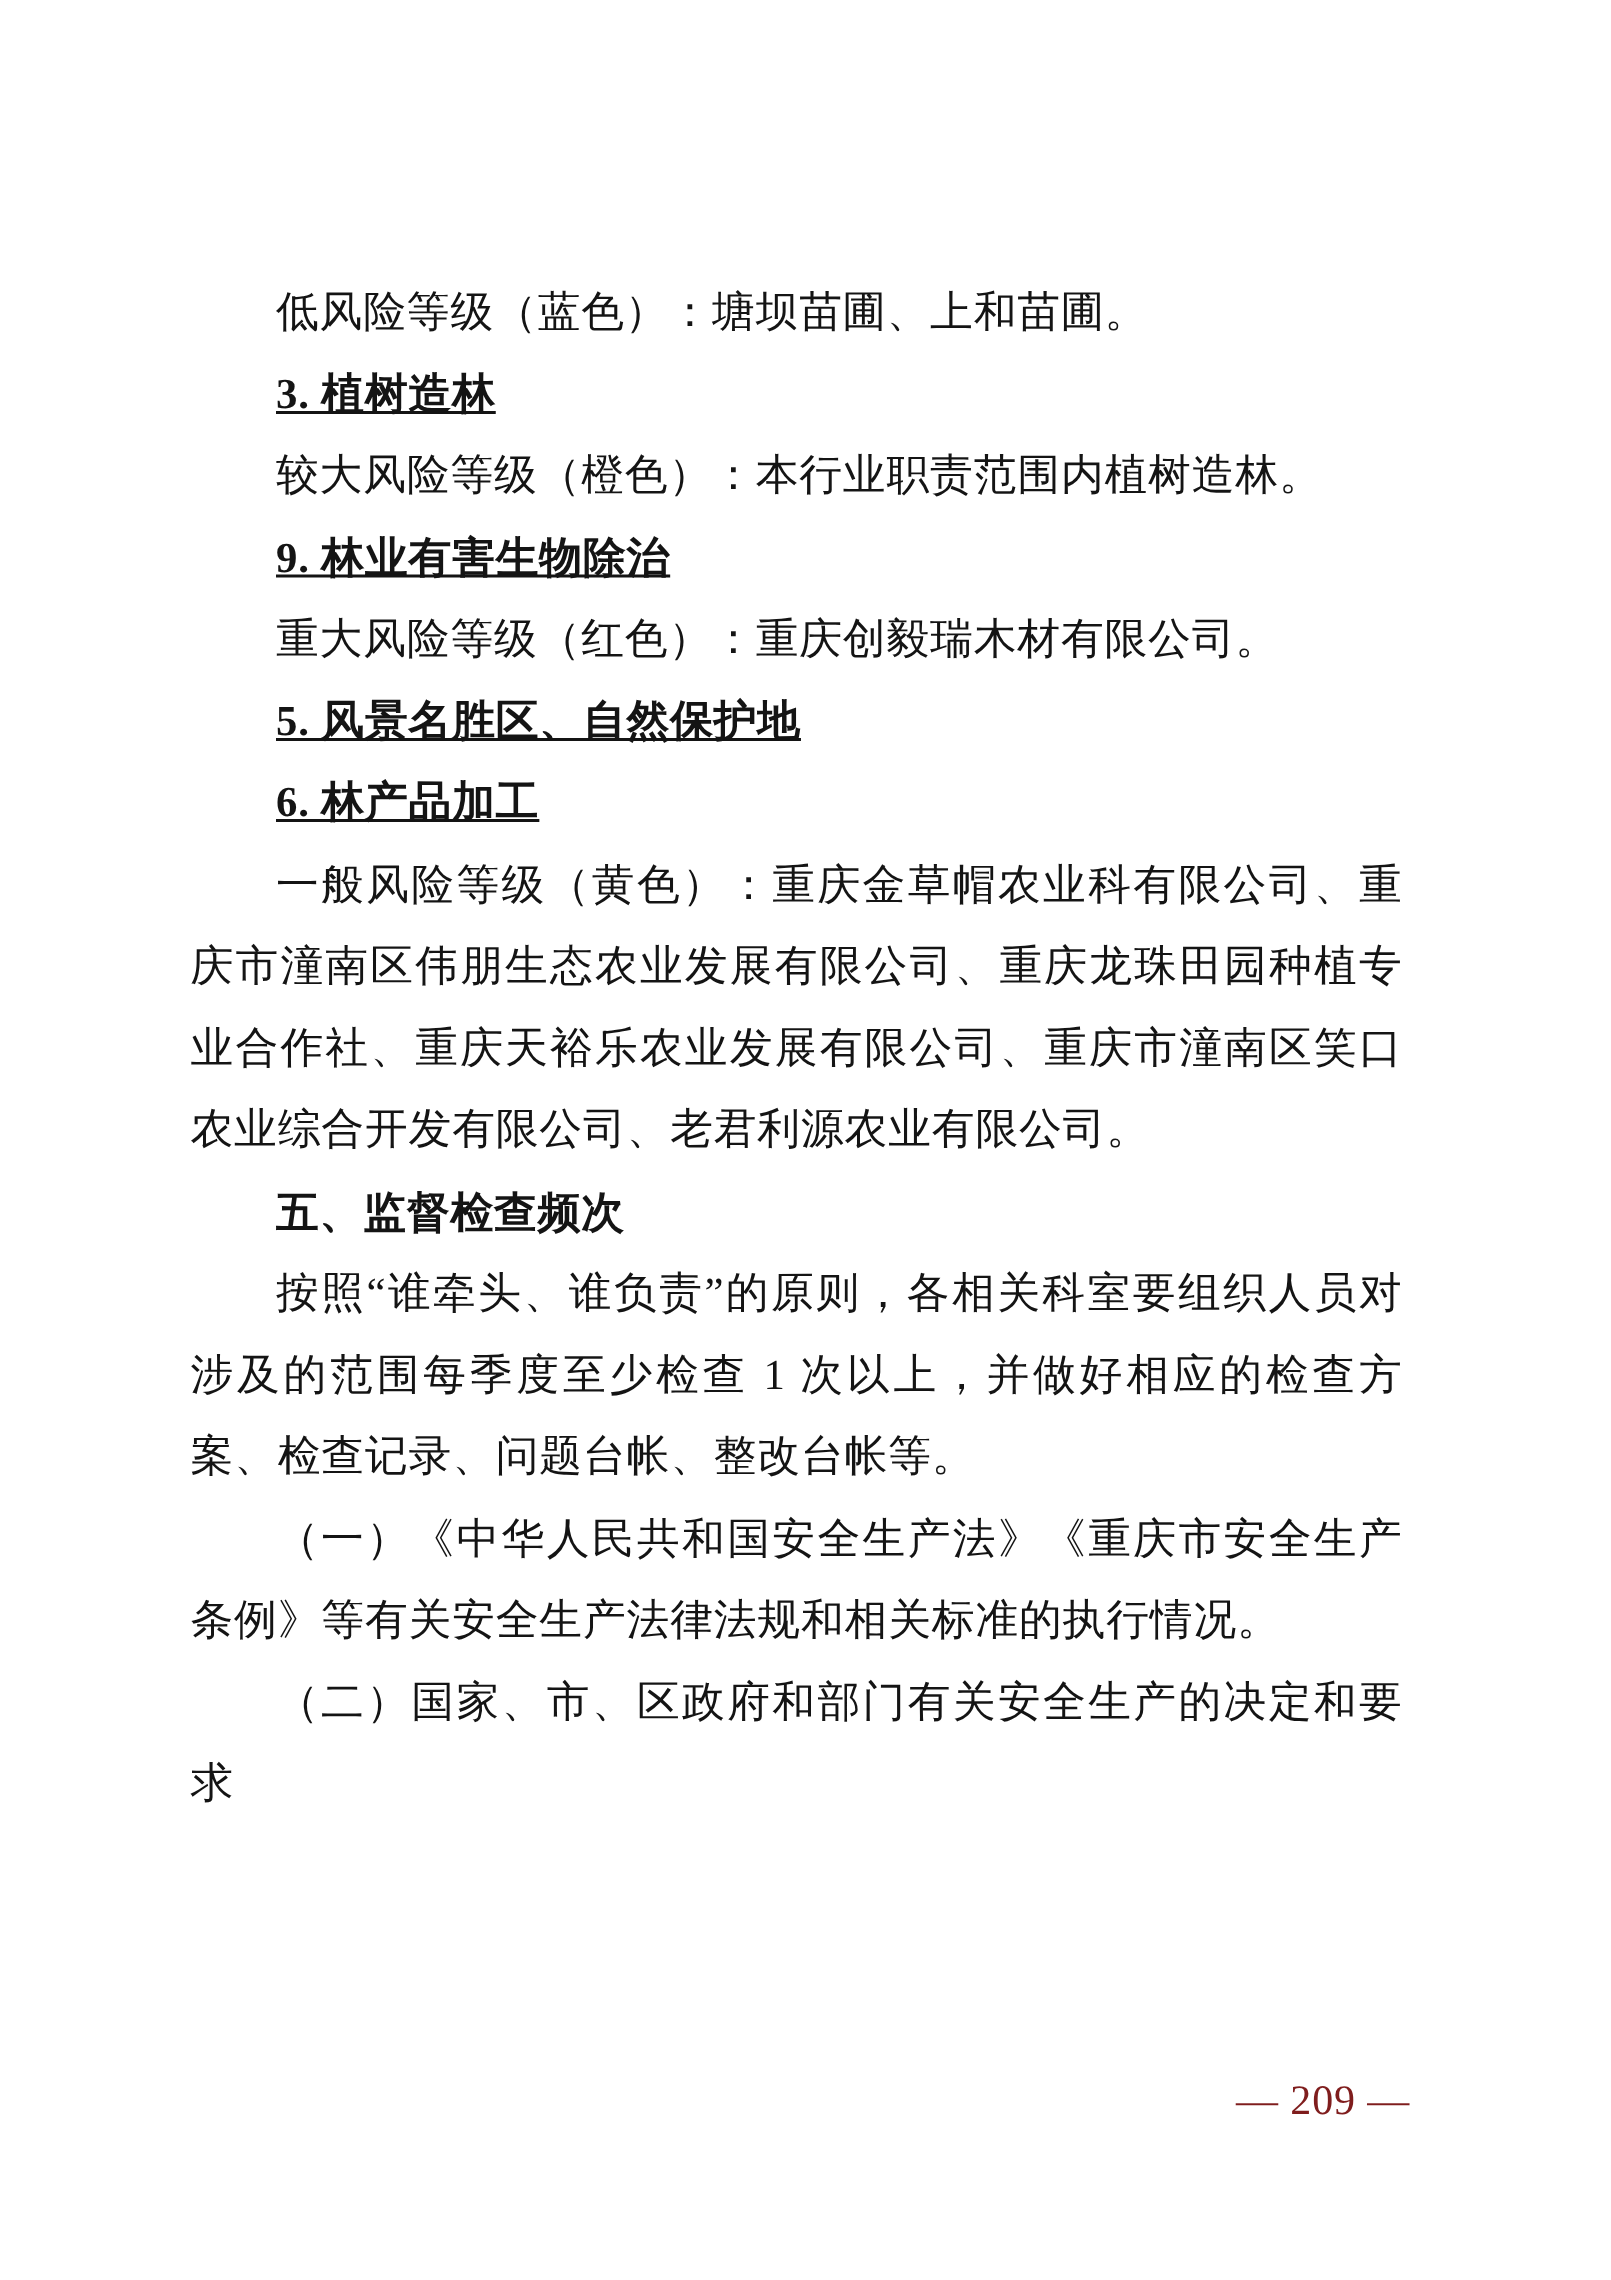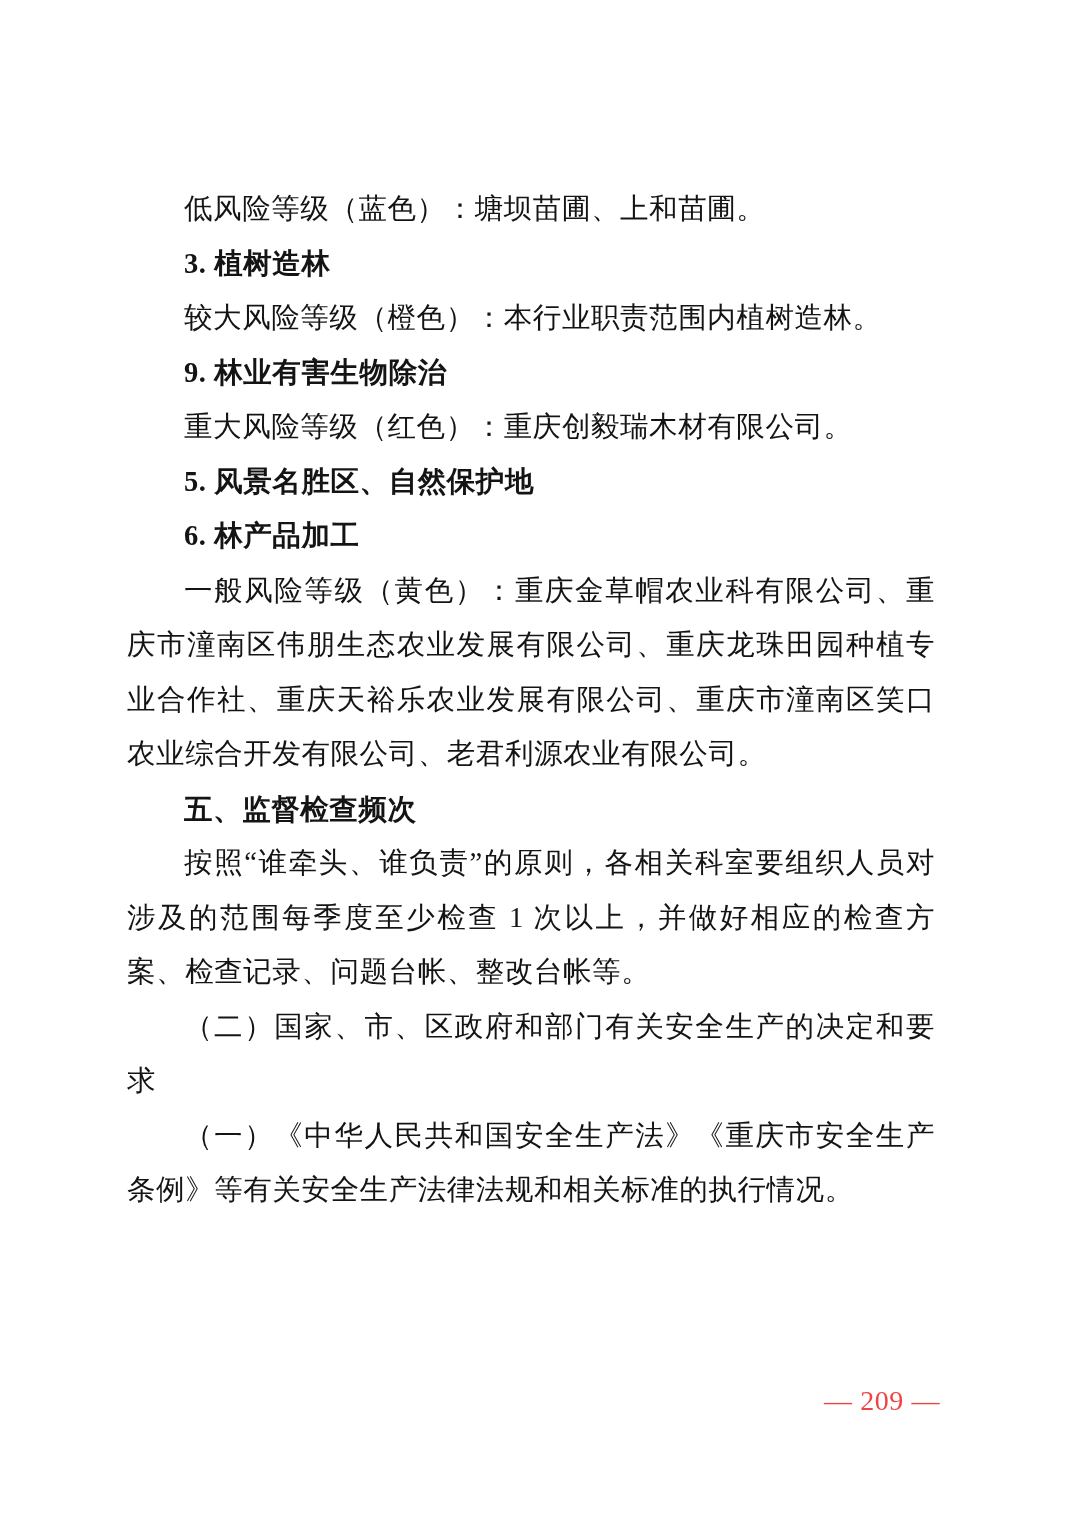--- a/index.html
+++ b/index.html
@@ -30,48 +30,49 @@
     text-align: justify;
     letter-spacing: 0.02em;
   }
   .content p.body {
     font-family: "Liberation Serif", "DejaVu Serif", serif;
     font-weight: normal;
   }
   .content p.subheading {
     font-family: "Liberation Serif", "DejaVu Serif", serif;
     font-weight: bold;
+    text-decoration: underline;
   }
   .content p.heading {
     font-family: "Liberation Sans", "DejaVu Sans", sans-serif;
     font-weight: bold;
   }
   .page-number {
     position: absolute;
     top: 1386px;
     right: 134px;
     font-size: 28px;
     line-height: 30px;
     font-family: "Liberation Serif", "DejaVu Serif", serif;
-    color: #ef4444;
+    color: #7f1d1d;
     letter-spacing: 0.02em;
   }
 </style>
 </head>
 <body>
 
 <div class="page">
   <div class="content">
       <p class="body">低风险等级（蓝色）：塘坝苗圃、上和苗圃。</p>
       <p class="subheading">3. 植树造林</p>
       <p class="body">较大风险等级（橙色）：本行业职责范围内植树造林。</p>
       <p class="subheading">9. 林业有害生物除治</p>
       <p class="body">重大风险等级（红色）：重庆创毅瑞木材有限公司。</p>
       <p class="subheading">5. 风景名胜区、自然保护地</p>
       <p class="subheading">6. 林产品加工</p>
       <p class="body">一般风险等级（黄色）：重庆金草帽农业科有限公司、重庆市潼南区伟朋生态农业发展有限公司、重庆龙珠田园种植专业合作社、重庆天裕乐农业发展有限公司、重庆市潼南区笑口农业综合开发有限公司、老君利源农业有限公司。</p>
       <p class="heading">五、监督检查频次</p>
       <p class="body">按照“谁牵头、谁负责”的原则，各相关科室要组织人员对涉及的范围每季度至少检查 1 次以上，并做好相应的检查方案、检查记录、问题台帐、整改台帐等。</p>
+      <p class="body">（一）《中华人民共和国安全生产法》《重庆市安全生产条例》等有关安全生产法律法规和相关标准的执行情况。</p>
       <p class="body">（二）国家、市、区政府和部门有关安全生产的决定和要求</p>
-      <p class="body">（一）《中华人民共和国安全生产法》《重庆市安全生产条例》等有关安全生产法律法规和相关标准的执行情况。</p>
     </div>
   <div class="page-number">— 209 —</div>
 </div>
 
 </body></html>

